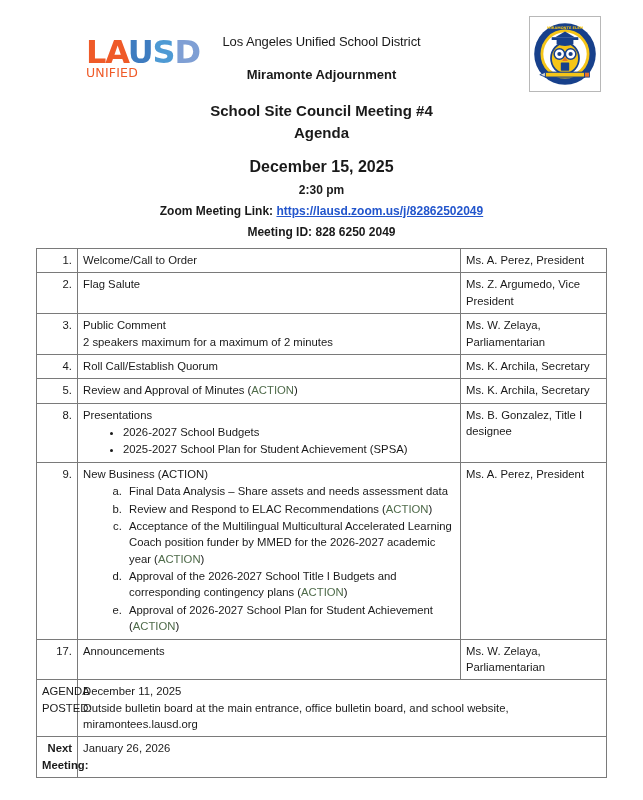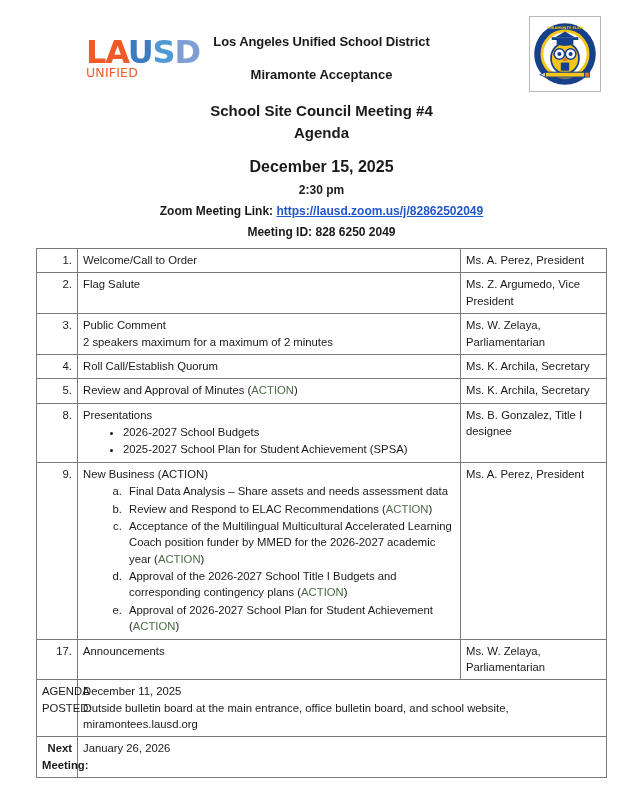--- a/index.html
+++ b/index.html
@@ -66,21 +66,21 @@
     background: #ffffff;
     box-sizing: border-box;
   }
   .school-seal svg { display: block; width: 100%; height: 100%; }
 
   .head-lines {
     text-align: center;
     padding-top: 34px;
   }
   .head-district {
-    font-weight: bold;
+    font-weight: normal;
     font-size: 13px;
     letter-spacing: -0.1px;
   }
   .head-school {
     font-weight: bold;
     font-size: 13px;
     margin-top: 18px;
   }
   .head-title {
     font-weight: bold;
@@ -213,21 +213,21 @@
         <rect x="44" y="62" width="12" height="12" fill="#17408b" rx="1"></rect>
 
         <rect x="22" y="76" width="56" height="7" fill="#f5c518" stroke="#17408b" stroke-width="1.6"></rect>
         <path d="M22 76 L14 79.5 L22 83 Z" fill="#d8d8d8" stroke="#17408b" stroke-width="1.2"></path>
         <rect x="78" y="76" width="7" height="7" fill="#e8722a" stroke="#17408b" stroke-width="1.2"></rect>
       </svg>
     </div>
 
     <div class="head-lines">
       <div class="head-district">Los Angeles Unified School District</div>
-      <div class="head-school">Miramonte Acceptance</div>
+      <div class="head-school">Miramonte Adjournment</div>
       <div class="head-title">School Site Council Meeting #4</div>
       <div class="head-agenda">Agenda</div>
       <div class="head-date">December 15, 2025</div>
       <div class="head-time">2:30 pm</div>
       <div class="head-zoomline"><span>Zoom Meeting Link:</span>
         <a class="zoom-link" href="#">https://lausd.zoom.us/j/82862502049</a></div>
       <div class="head-meetingid">Meeting ID: 828 6250 2049</div>
     </div>
   </div>
 

